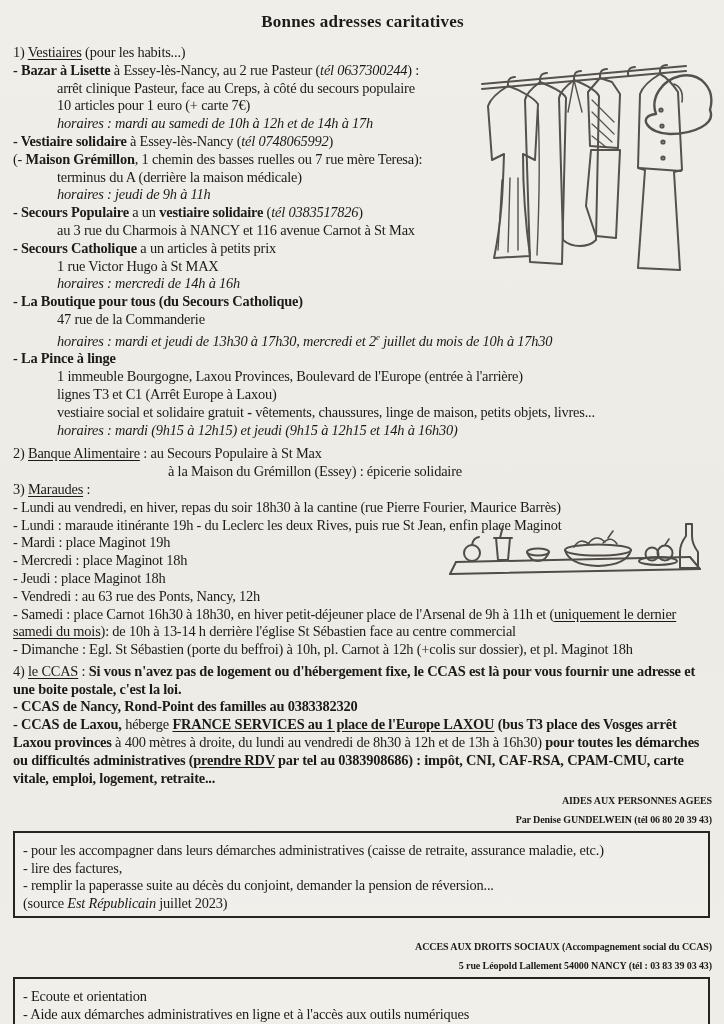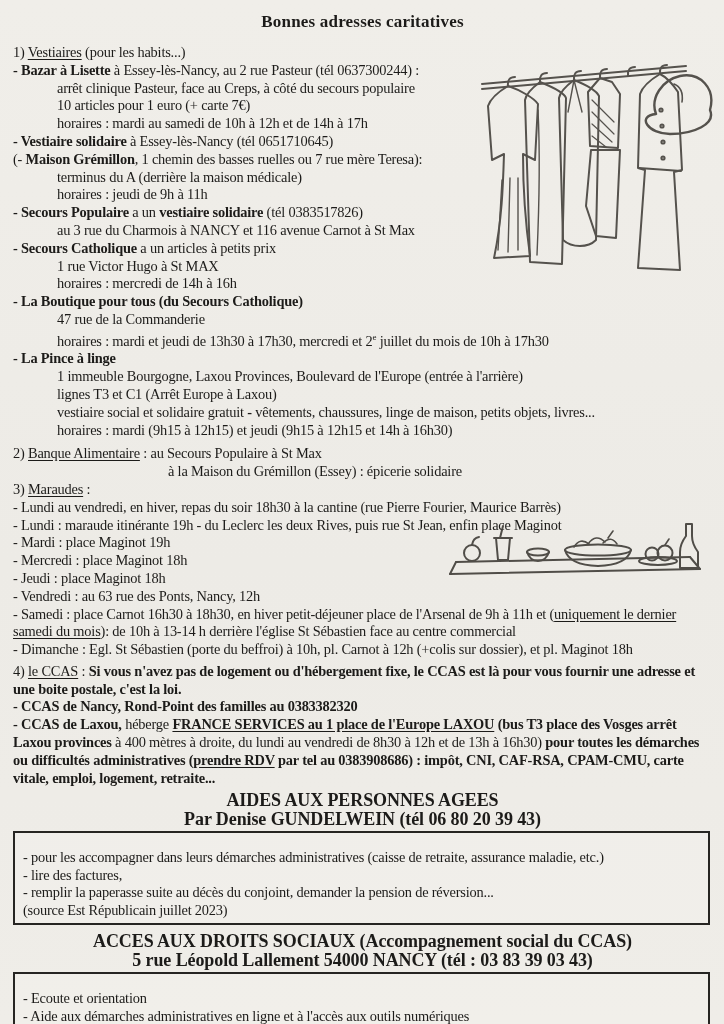--- a/index.html
+++ b/index.html
@@ -9,41 +9,41 @@
     color:#1c1b19;
     font-family:"Liberation Serif", serif;
   }
   .page{position:absolute;inset:0;padding:8px 12px 0 13px;box-sizing:border-box;
         background:linear-gradient(180deg,#f0eee9 0%,#edebe6 55%,#efede8 100%);}
   h1.title{font-size:17px;line-height:27px;margin:0 0 9px 0;text-align:center;font-weight:700;letter-spacing:.2px;}
   .line{font-size:14.4px;line-height:17.8px;letter-spacing:-.2px;white-space:nowrap;}
   .wrap{white-space:normal;}
   .ind1{padding-left:44px;}
   .ind2{padding-left:155px;}
-  .heading{font-weight:700;text-align:center;font-size:18px;line-height:19px;letter-spacing:-.1px;}
-  .box{border:2px solid #262522;margin:2px 2px 3px 0;padding:16px 8px 4px 8px;background:rgba(255,255,255,.12);}
+  .heading{font-weight:700;text-align:right;font-size:10px;line-height:19px;letter-spacing:-.1px;}
+  .box{border:2px solid #262522;margin:2px 2px 15px 0;padding:9px 8px 4px 8px;background:rgba(255,255,255,.12);}
   .box .line{line-height:17.4px;}
   .b{font-weight:700;}
-  .i{}
+  .i{font-style:italic;}
   .u{text-decoration:underline;text-underline-offset:2px;}
   .sup{vertical-align:super;font-size:9px;}
   svg.illus{position:absolute;}
 </style>
 </head>
 <body>
 
 <div class="page">
   <h1 class="title">Bonnes adresses caritatives</h1>
   <main id="doc-content">
       <div class="line"><span>1) </span><span class="u">Vestiaires</span><span> (pour les habits...)</span></div>
       <div class="line"><span class="b">- Bazar à Lisette</span><span> à Essey-lès-Nancy, au 2 rue Pasteur (</span><span class="i">tél 0637300244</span><span>) :</span></div>
       <div class="line ind1"><span>arrêt clinique Pasteur, face au Creps, à côté du secours populaire</span></div>
       <div class="line ind1"><span>10 articles pour 1 euro (+ carte 7€)</span></div>
       <div class="line ind1"><span class="i">horaires : mardi au samedi de 10h à 12h et de 14h à 17h</span></div>
-      <div class="line"><span class="b">- Vestiaire solidaire</span><span> à Essey-lès-Nancy (</span><span class="i">tél 0651710645</span><span>)</span></div>
+      <div class="line"><span class="b">- Vestiaire solidaire</span><span> à Essey-lès-Nancy (</span><span class="i">tél 0748065992</span><span>)</span></div>
       <div class="line"><span>(- </span><span class="b">Maison Grémillon</span><span>, 1 chemin des basses ruelles ou 7 rue mère Teresa):</span></div>
       <div class="line ind1"><span>terminus du A (derrière la maison médicale)</span></div>
       <div class="line ind1"><span class="i">horaires : jeudi de 9h à 11h</span></div>
       <div class="line"><span class="b">- Secours Populaire</span><span> a un </span><span class="b">vestiaire solidaire</span><span> (</span><span class="i">tél 0383517826</span><span>)</span></div>
       <div class="line ind1"><span>au 3 rue du Charmois à NANCY et 116 avenue Carnot à St Max</span></div>
       <div class="line"><span class="b">- Secours Catholique</span><span> a un articles à petits prix</span></div>
       <div class="line ind1"><span>1 rue Victor Hugo à St MAX</span></div>
       <div class="line ind1"><span class="i">horaires : mercredi de 14h à 16h</span></div>
       <div class="line"><span class="b">- La Boutique pour tous (du Secours Catholique)</span></div>
       <div class="line ind1"><span>47 rue de la Commanderie</span></div>

